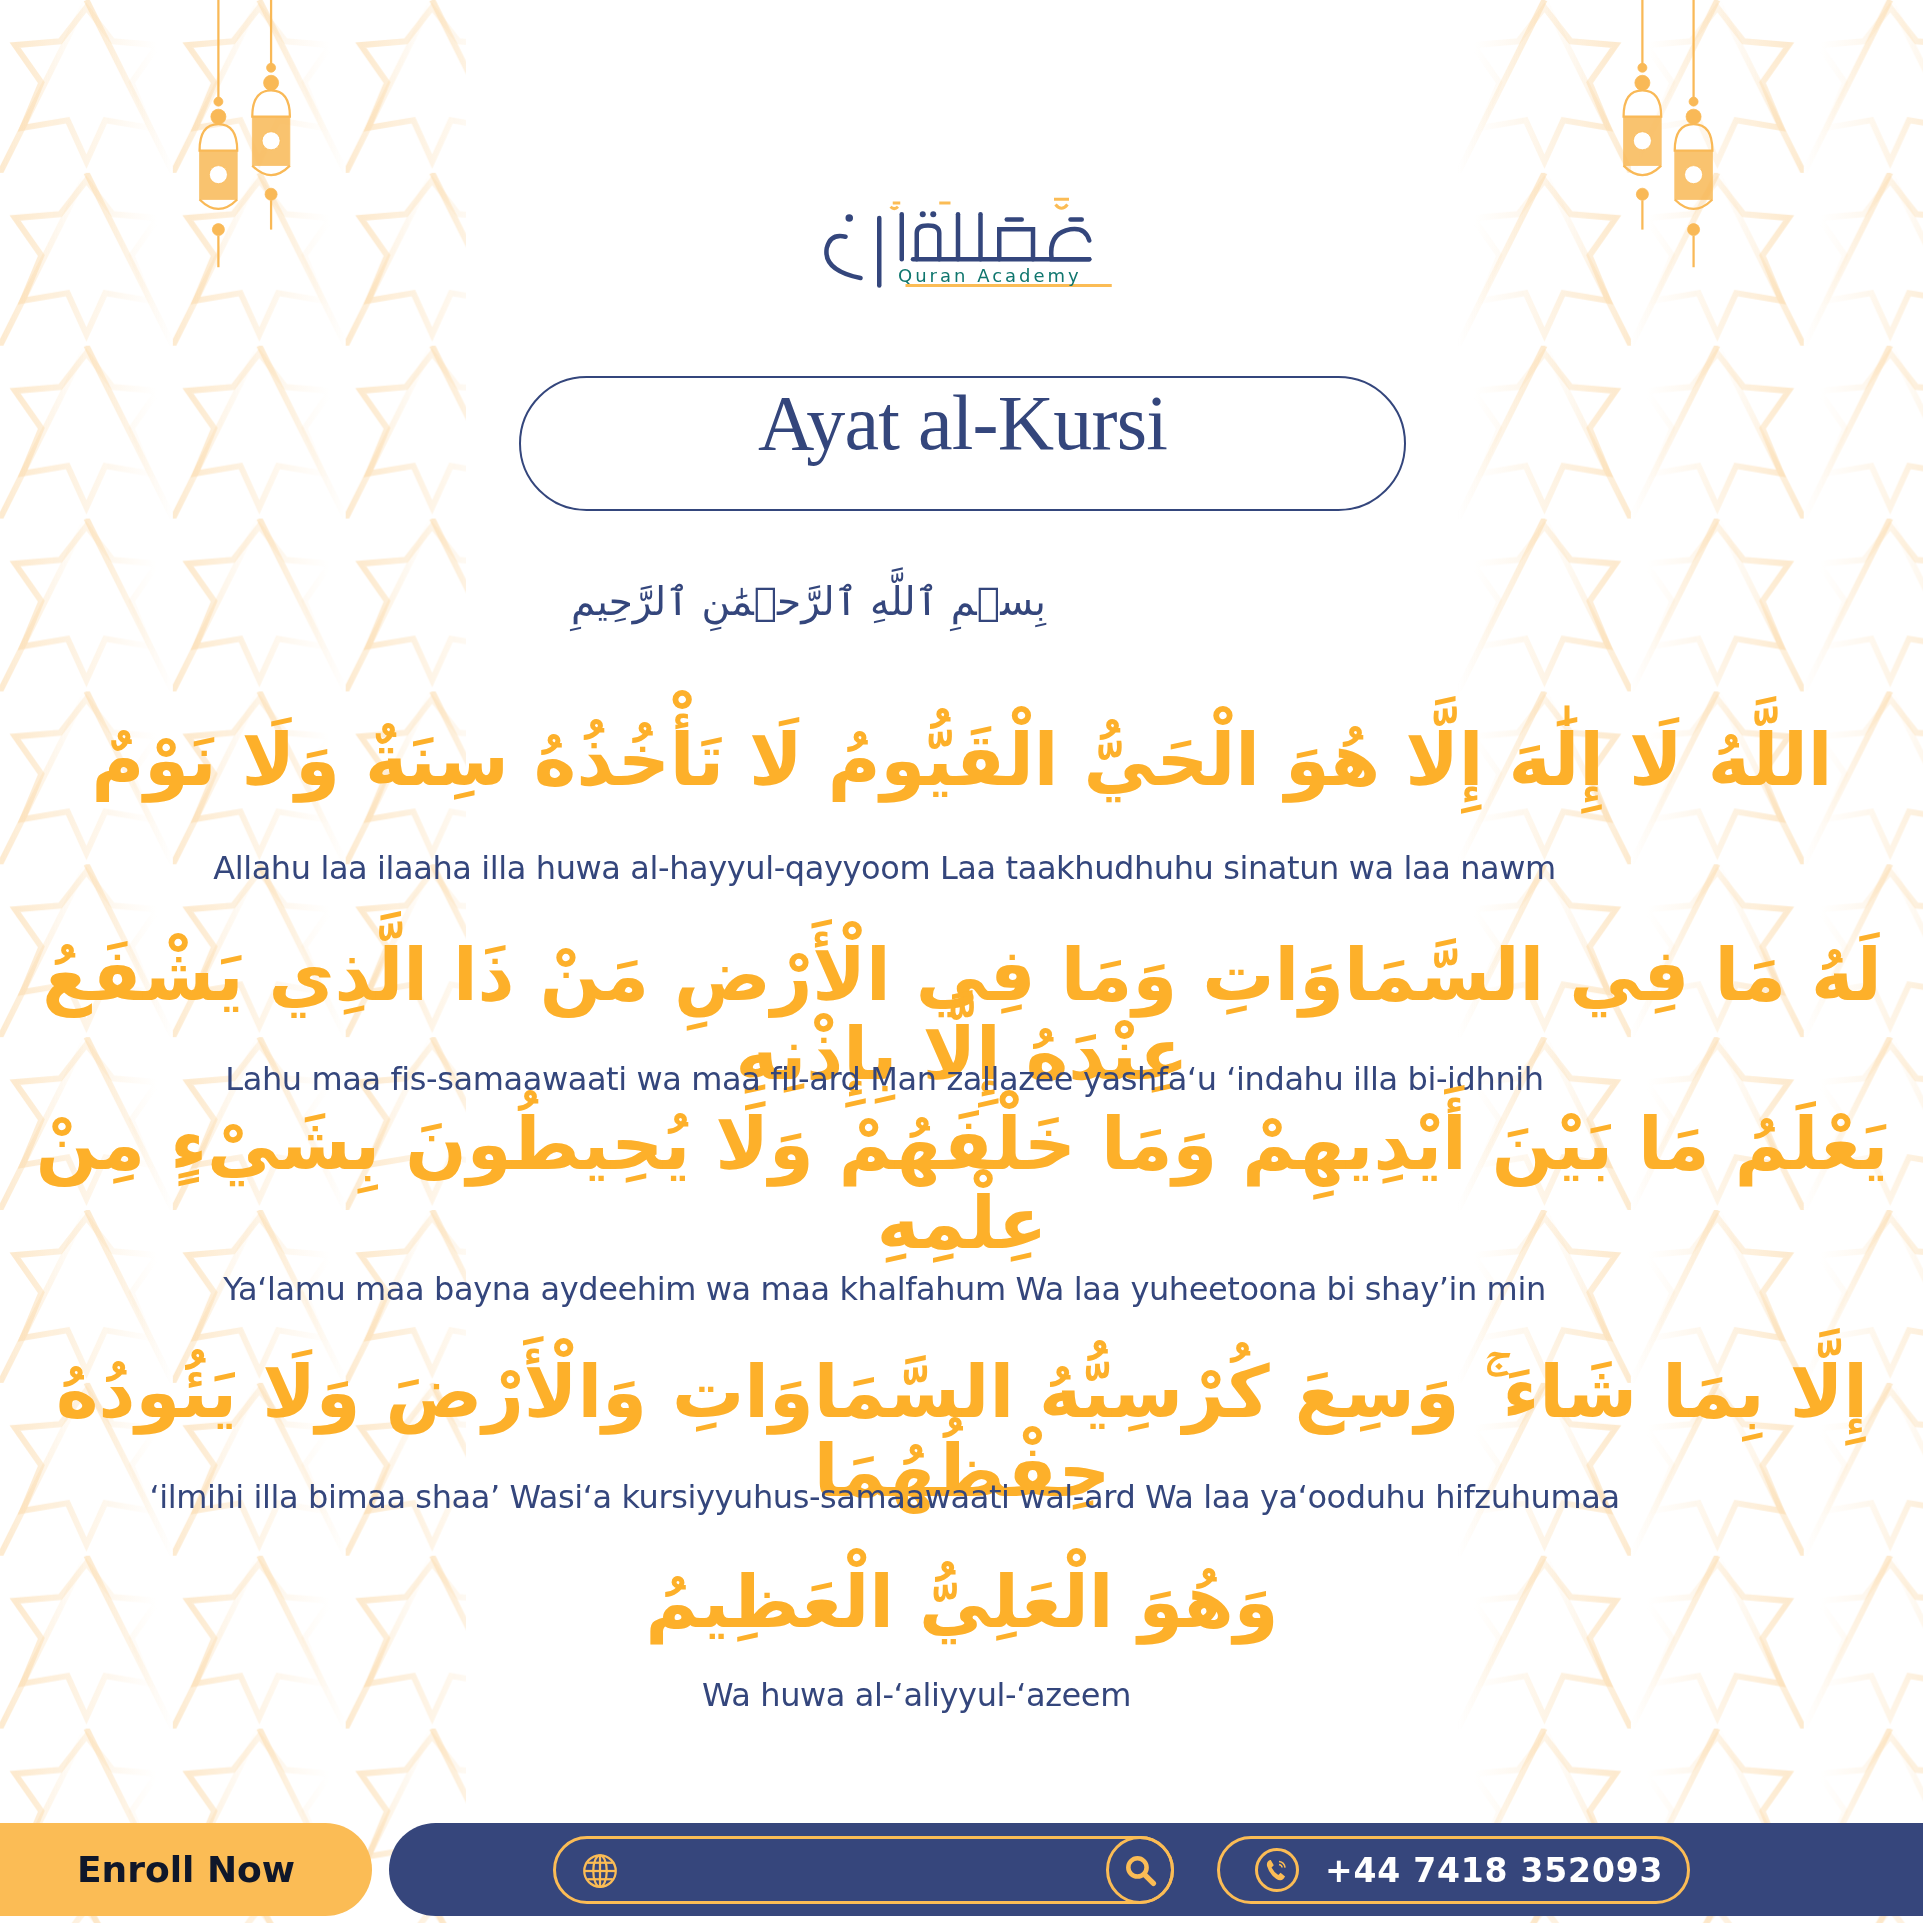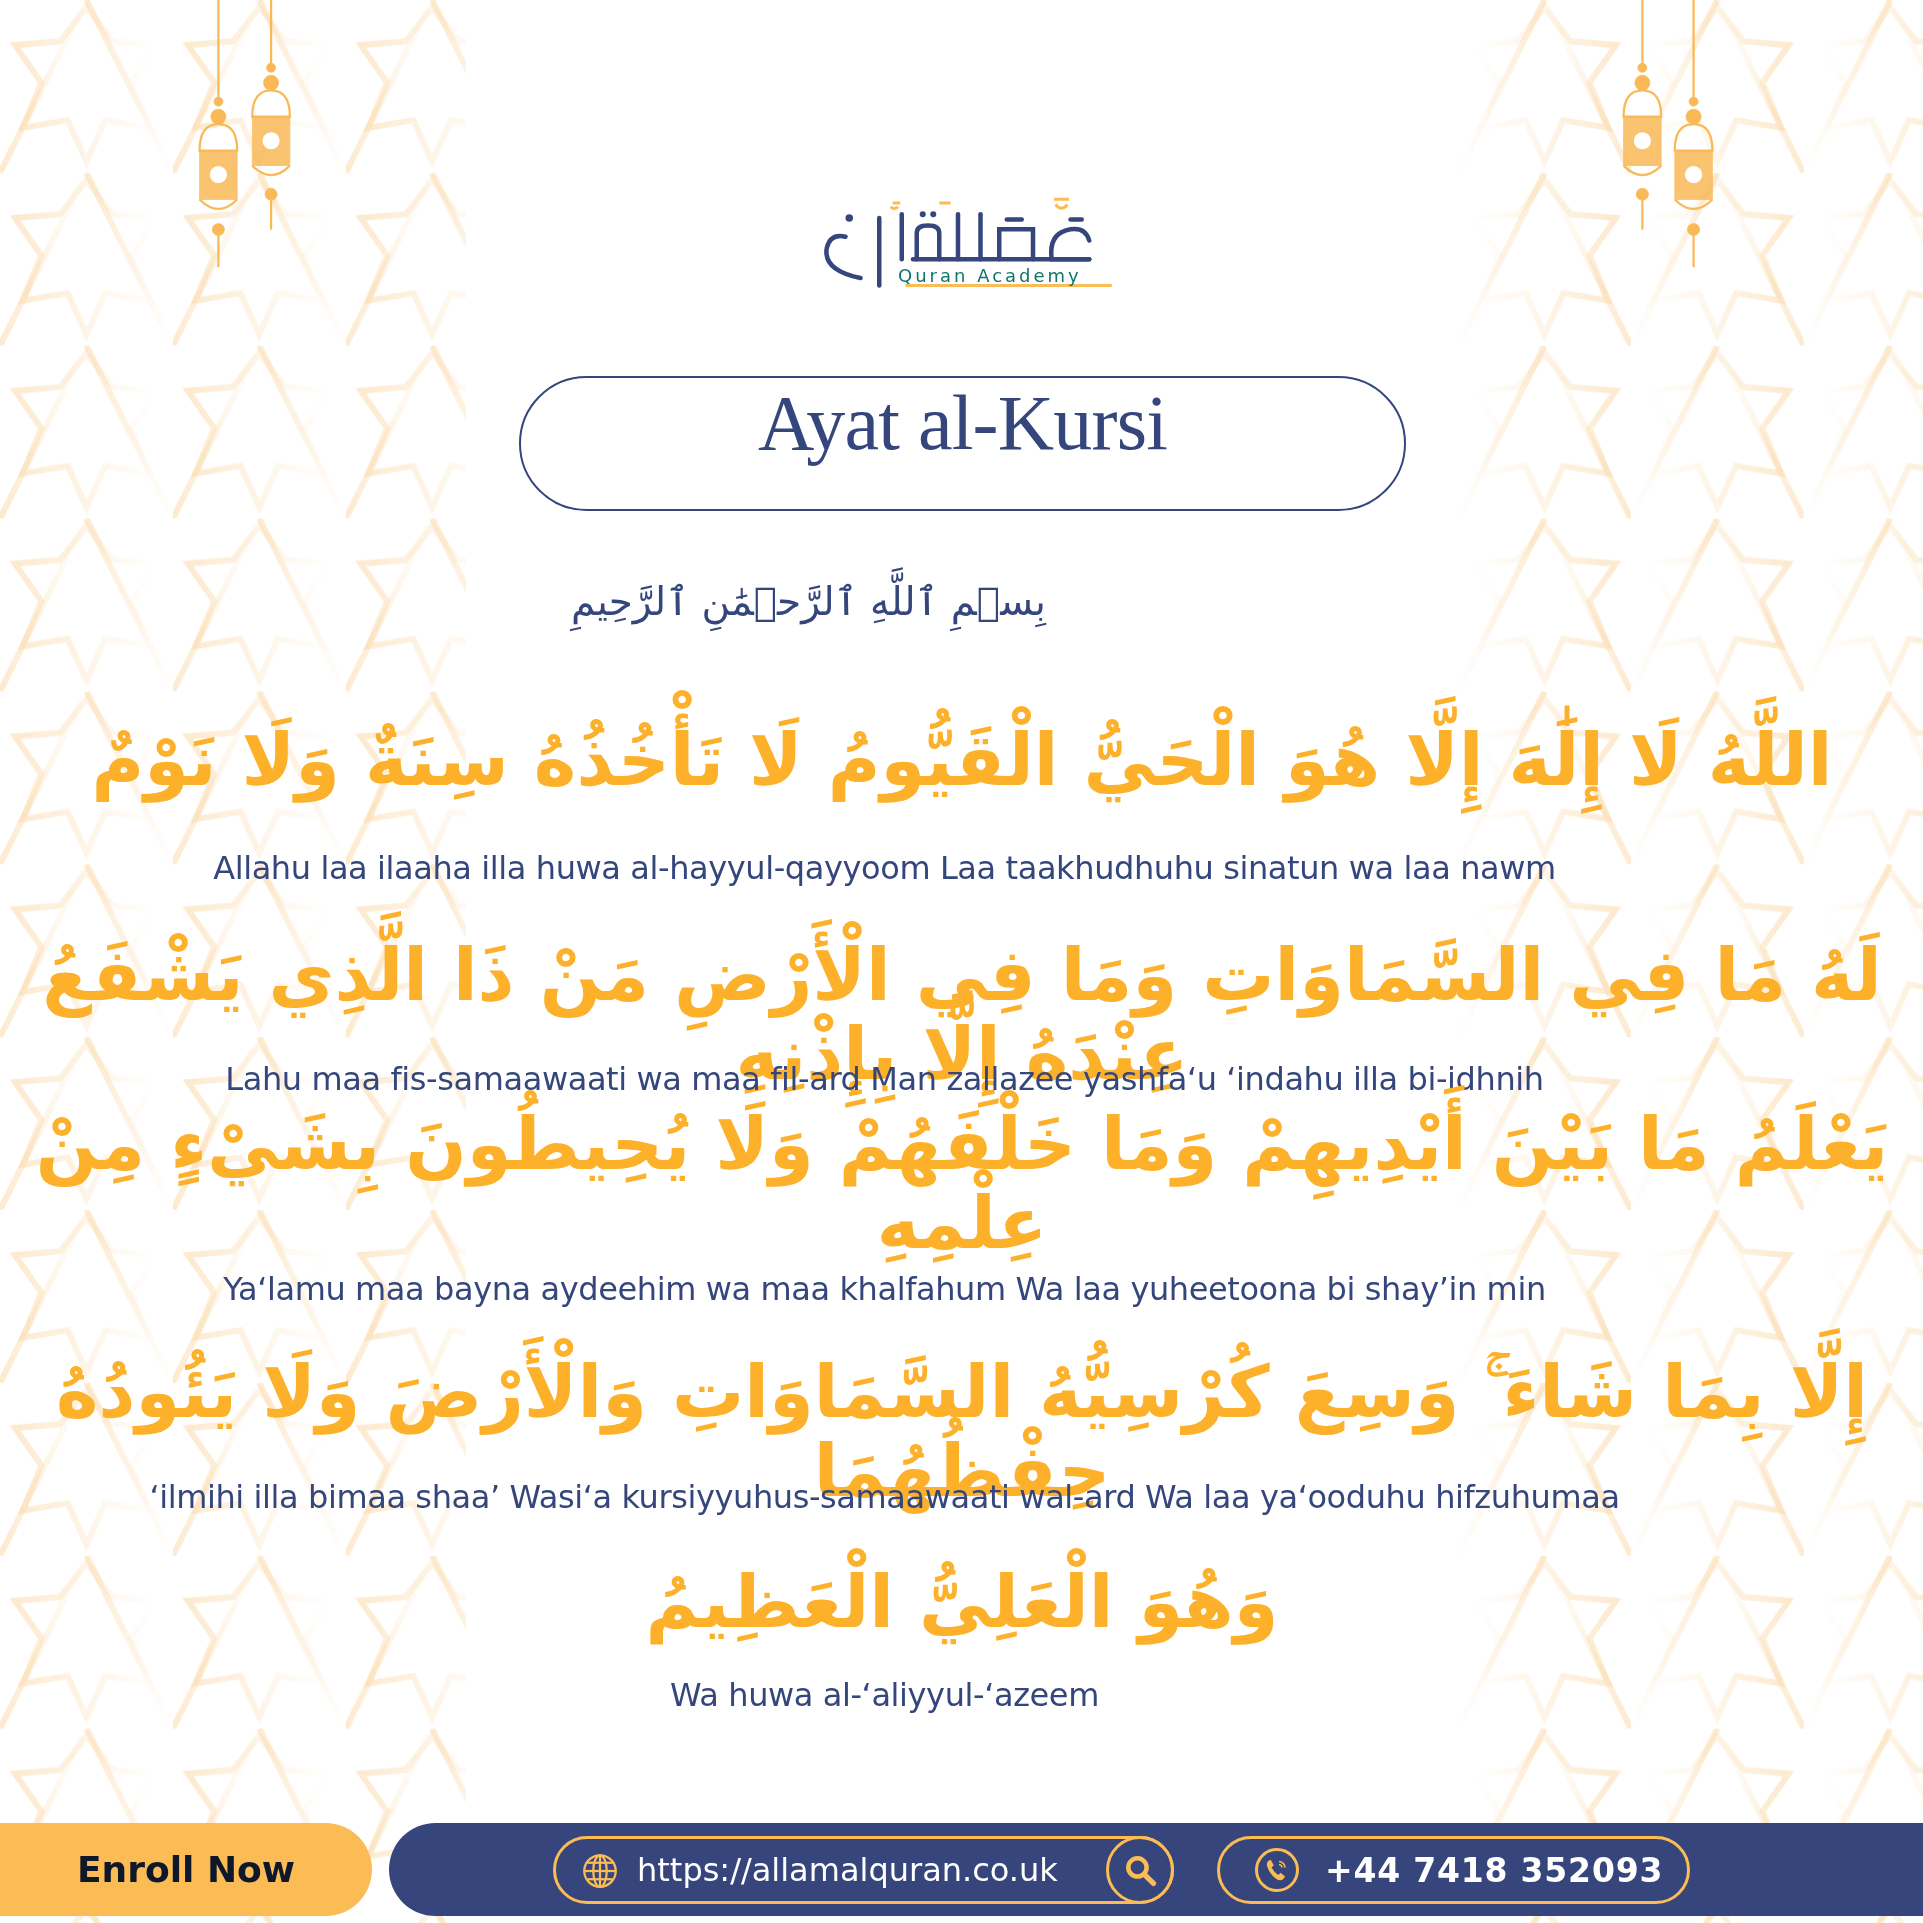--- a/index.html
+++ b/index.html
@@ -207,40 +207,39 @@
 <div class="arabic" style="top:936px;">لَهُ مَا فِي السَّمَاوَاتِ وَمَا فِي الْأَرْضِ مَنْ ذَا الَّذِي يَشْفَعُ عِنْدَهُ إِلَّا بِإِذْنِهِ</div>
 <div class="translit" style="top:1060px;">Lahu maa fis-samaawaati wa maa fil-ard Man zallazee yashfa‘u ‘indahu illa bi-idhnih</div>
 
 <div class="arabic" style="top:1105px;">يَعْلَمُ مَا بَيْنَ أَيْدِيهِمْ وَمَا خَلْفَهُمْ وَلَا يُحِيطُونَ بِشَيْءٍ مِنْ عِلْمِهِ</div>
 <div class="translit" style="top:1270px;">Ya‘lamu maa bayna aydeehim wa maa khalfahum Wa laa yuheetoona bi shay’in min</div>
 
 <div class="arabic" style="top:1353px;">إِلَّا بِمَا شَاءَ ۚ وَسِعَ كُرْسِيُّهُ السَّمَاوَاتِ وَالْأَرْضَ وَلَا يَئُودُهُ حِفْظُهُمَا</div>
 <div class="translit" style="top:1478px;">‘ilmihi illa bimaa shaa’ Wasi‘a kursiyyuhus-samaawaati wal-ard  Wa laa ya‘ooduhu hifzuhumaa</div>
 
 <div class="arabic" style="top:1563px;">وَهُوَ الْعَلِيُّ الْعَظِيمُ</div>
-<div class="translit" style="top:1676px;">Wa huwa al-‘aliyyul-‘azeem</div>
+<div class="translit" style="top:1676px;padding-left:32px;">Wa huwa al-‘aliyyul-‘azeem</div>
 
 <div class="footer-enroll">
   <span class="enroll-text">Enroll Now</span>
 </div>
 
 <div class="footer-bar"></div>
 
 <div class="pill url-pill">
   <svg class="globe-icon" width="36" height="36" viewBox="0 0 48 48">
     <g fill="none" stroke="#fbbc55" stroke-width="3">
       <circle cx="24" cy="24" r="21"></circle>
       <ellipse cx="24" cy="24" rx="9" ry="21"></ellipse>
       <line x1="24" y1="3" x2="24" y2="45"></line>
       <line x1="3" y1="24" x2="45" y2="24"></line>
       <line x1="7" y1="13" x2="41" y2="13"></line>
       <line x1="7" y1="35" x2="41" y2="35"></line>
     </g>
   </svg>
-  <span class="pill-text url-text">https://allamalquran.co.uk</span>
   <div class="search-circle">
     <svg width="35" height="35" viewBox="0 0 46 46">
       <circle cx="19" cy="19" r="12" fill="none" stroke="#fbbc55" stroke-width="6"></circle>
       <line x1="28" y1="28" x2="40" y2="40" stroke="#fbbc55" stroke-width="7" stroke-linecap="round"></line>
     </svg>
   </div>
 </div>
 
 <div class="pill phone-pill">
   <div class="phone-icon-wrap">

